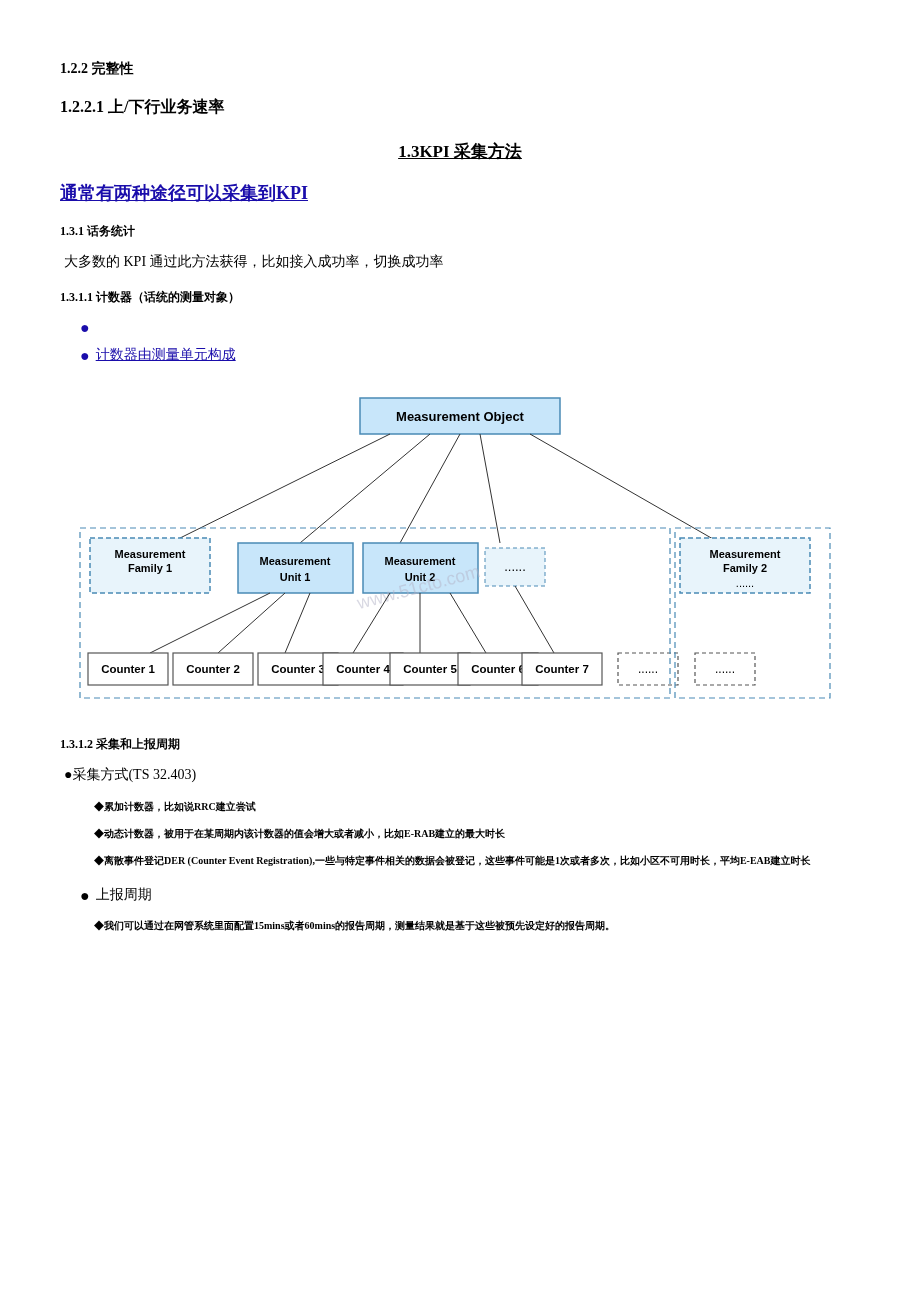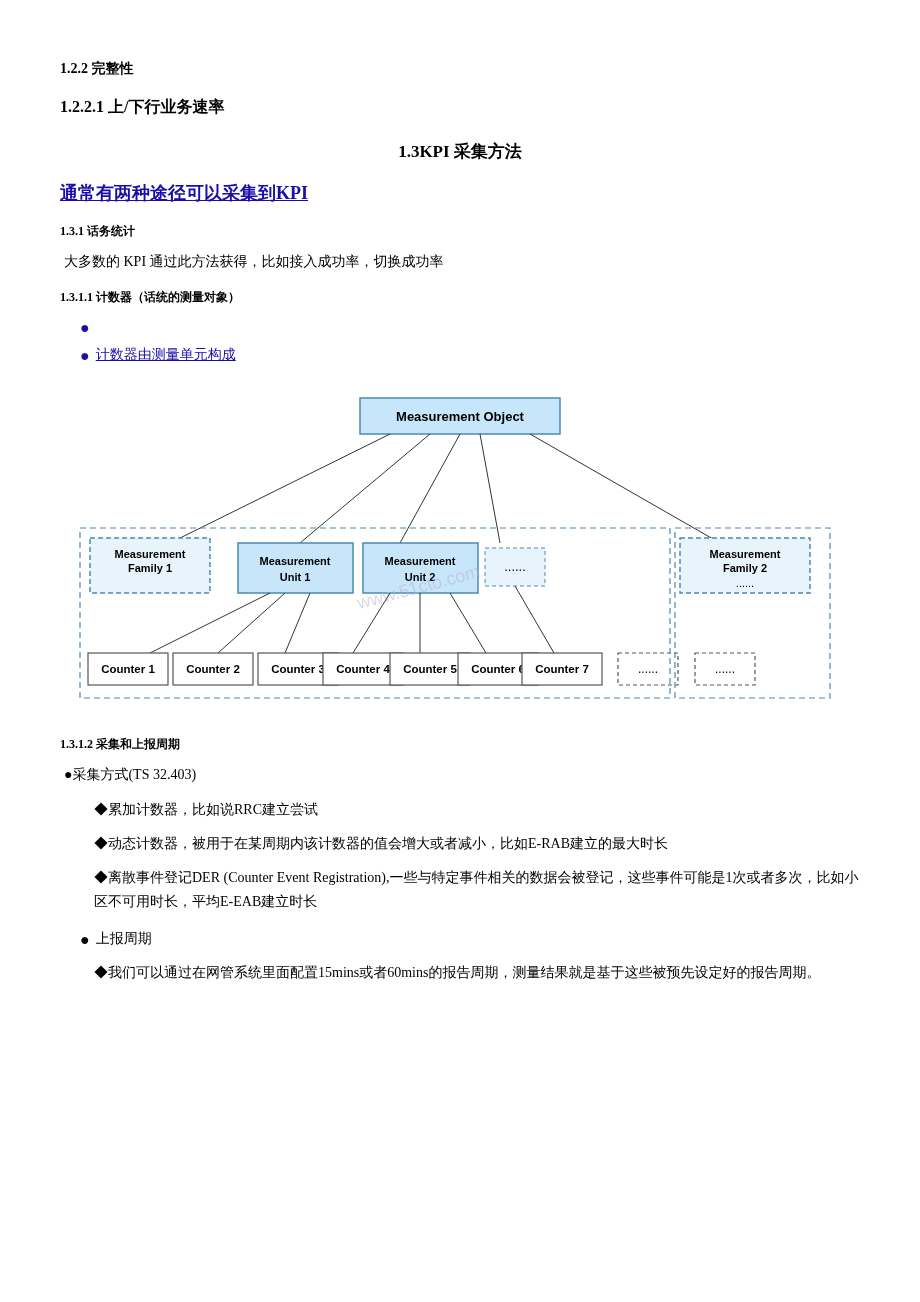--- a/index.html
+++ b/index.html
@@ -24,20 +24,21 @@
       font-size: 16px;
       font-weight: bold;
       margin: 14px 0 8px 0;
     }
 
     .section-heading-center {
       font-size: 17px;
       font-weight: bold;
       text-align: center;
       margin: 18px 0 10px 0;
+      text-decoration: underline;
     }
 
     .section-heading-large {
       font-size: 18px;
       font-weight: bold;
       color: #1a0dab;
       text-decoration: underline;
       margin: 14px 0 10px 0;
     }
 
@@ -93,22 +94,23 @@
       text-decoration: none;
     }
 
     .indent-block {
       margin-left: 30px;
       margin-top: 6px;
     }
 
     .indent-line {
       margin: 3px 0;
-      font-size: 14px;
+      font-size: 10px;
       line-height: 1.7;
+      font-weight: bold;
     }
 
     .diamond-bullet {
       display: flex;
       align-items: flex-start;
       gap: 4px;
       margin: 4px 0;
     }
 
     .diamond {

